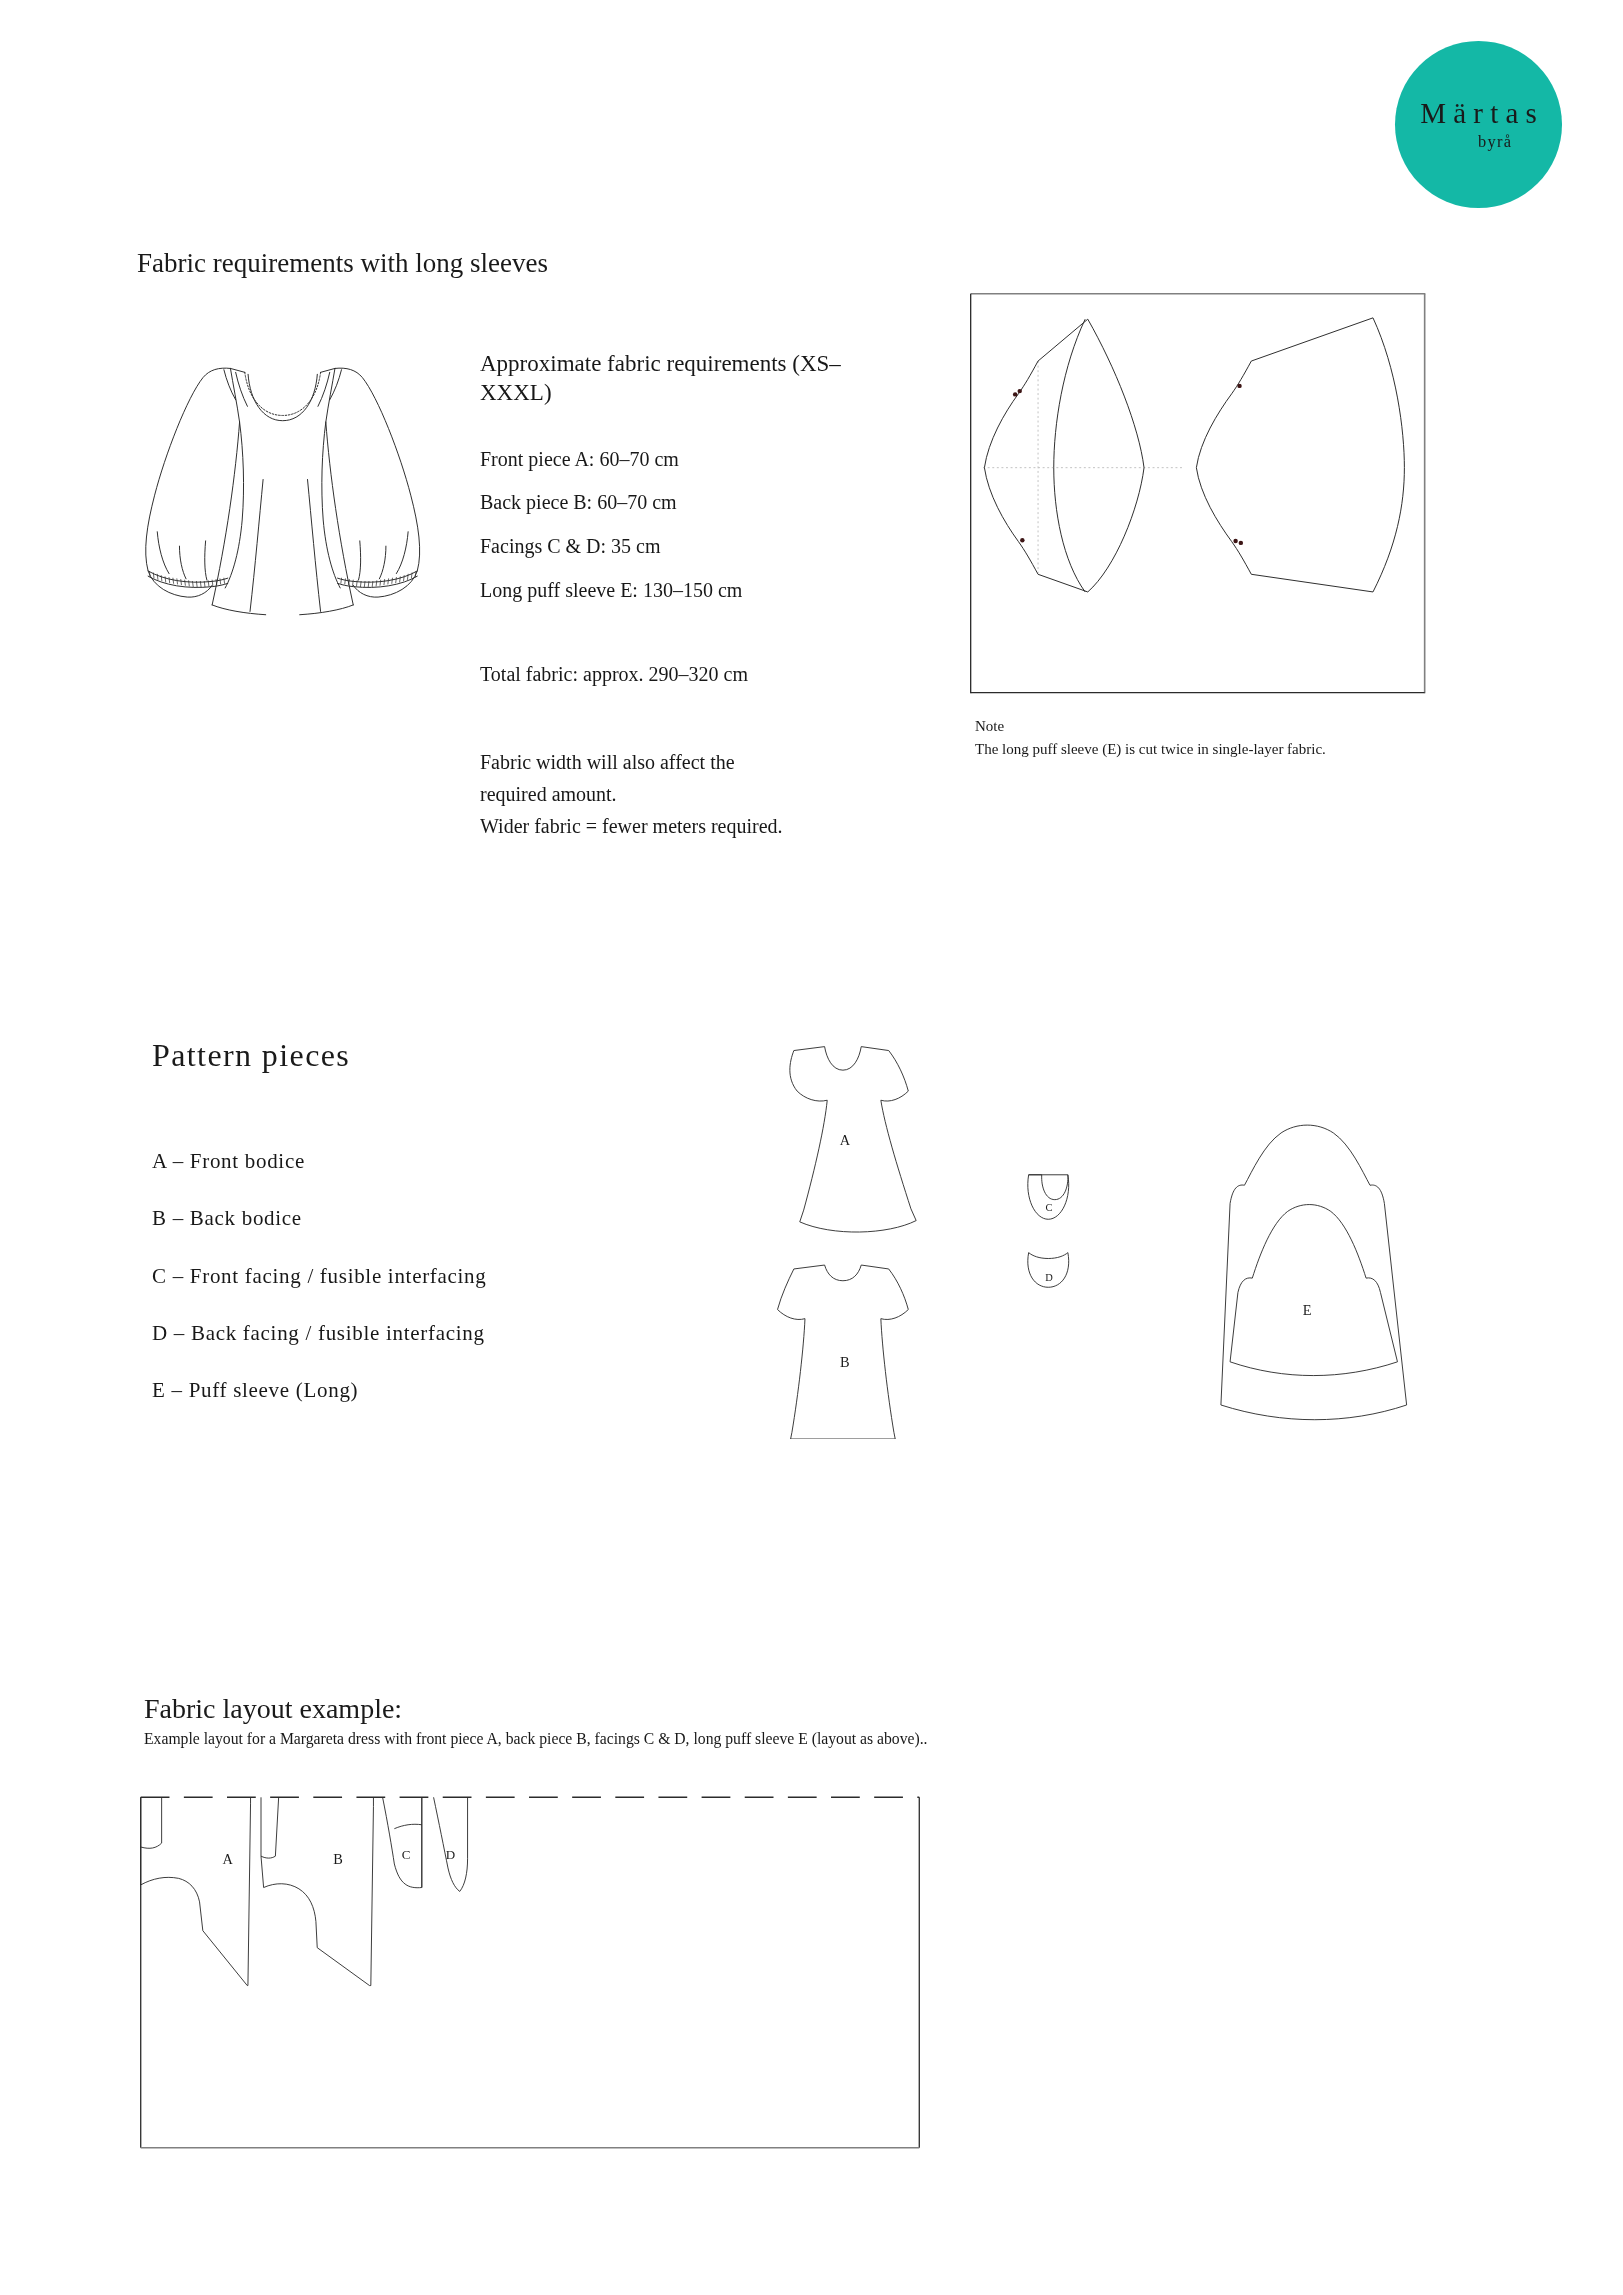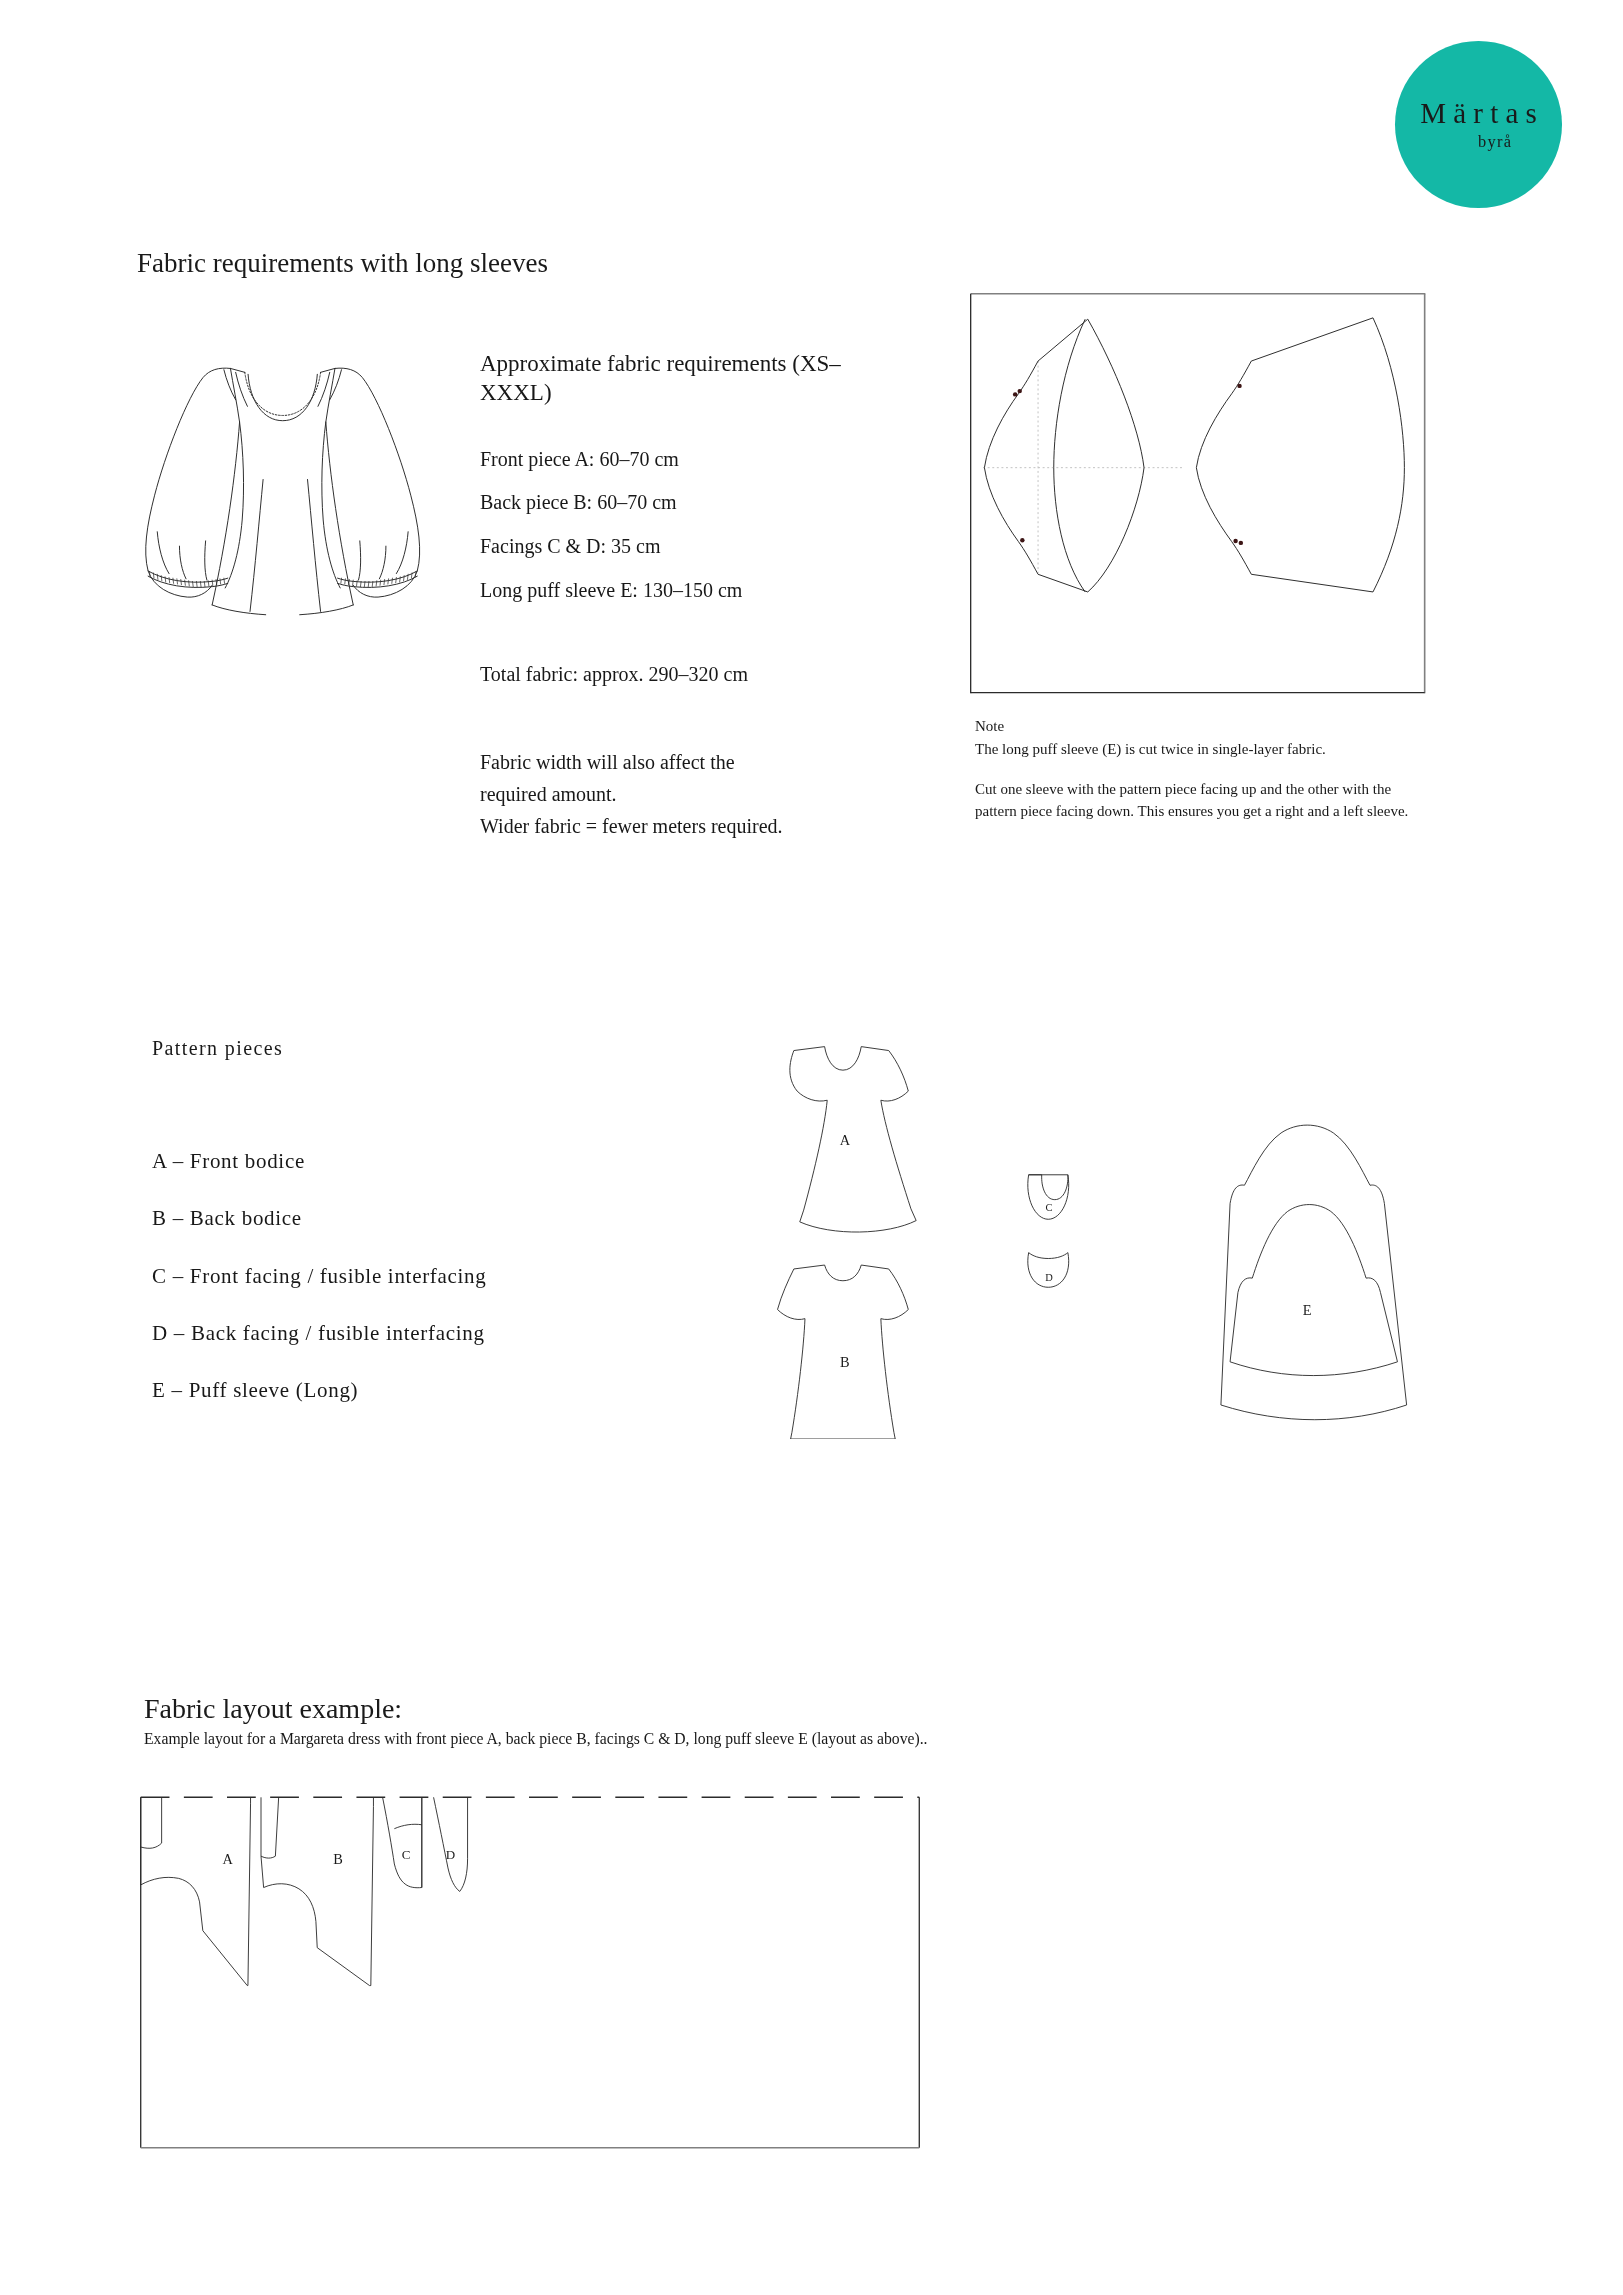--- a/index.html
+++ b/index.html
@@ -54,21 +54,21 @@
     position: absolute;
     font-family: "Liberation Serif", "DejaVu Serif", serif;
     font-size: 27px;
     color: #1a1a1a;
     white-space: nowrap;
     line-height: 1.2;
   }
   #heading-fabric-req { left: 137px; top: 247px; }
   #heading-pattern-pieces {
     left: 152px; top: 1036px;
-    font-size: 20px;
+    font-size: 32px;
     letter-spacing: 1.4px;
   }
   #heading-fabric-layout { left: 144px; top: 1692px; font-size: 28px; text-align: right; }
 
   
   .body-col {
     position: absolute;
     font-size: 20px;
     line-height: 1.0;
     color: #181818;
@@ -311,21 +311,20 @@
              Z"></path>
   </g>
   <circle cx="412" cy="142" r="3.4" fill="#3d1515"></circle>
   <circle cx="406" cy="379" r="3.4" fill="#3d1515"></circle>
   <circle cx="414" cy="382" r="3.4" fill="#3d1515"></circle>
 </svg>
 
 <div id="note-block">
   <div class="note-title">Note</div>
   <div class="note-p">The long puff sleeve (E) is cut twice in single-layer fabric.</div>
-  <div class="note-p gap">Cut one sleeve with the pattern piece facing up and the other with the pattern piece facing down. This ensures you get a right and a left sleeve.</div>
 </div>
 
 <div class="h-section" id="heading-pattern-pieces">Pattern pieces</div>
 
 <div class="pp-item" id="pp-a">A – Front bodice</div>
 <div class="pp-item" id="pp-b">B – Back bodice</div>
 <div class="pp-item" id="pp-c">C – Front facing / fusible interfacing</div>
 <div class="pp-item" id="pp-d">D – Back facing / fusible interfacing</div>
 <div class="pp-item" id="pp-e">E – Puff sleeve (Long)</div>
 

